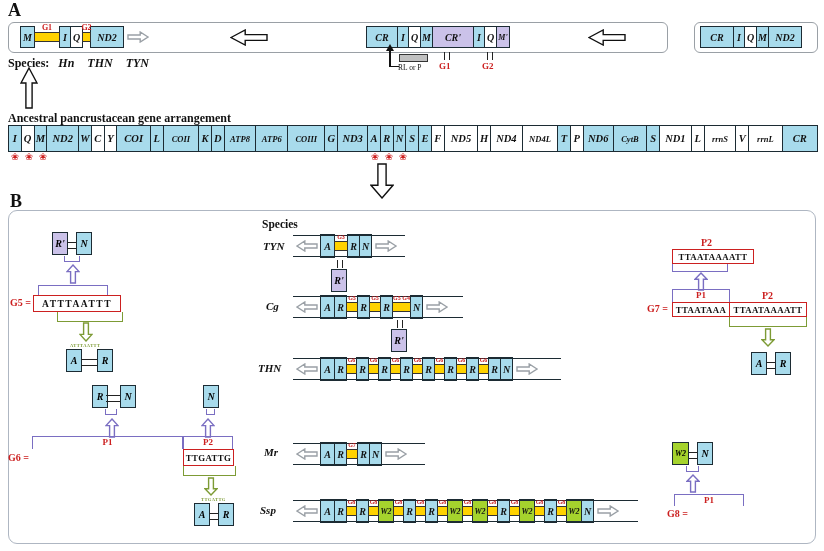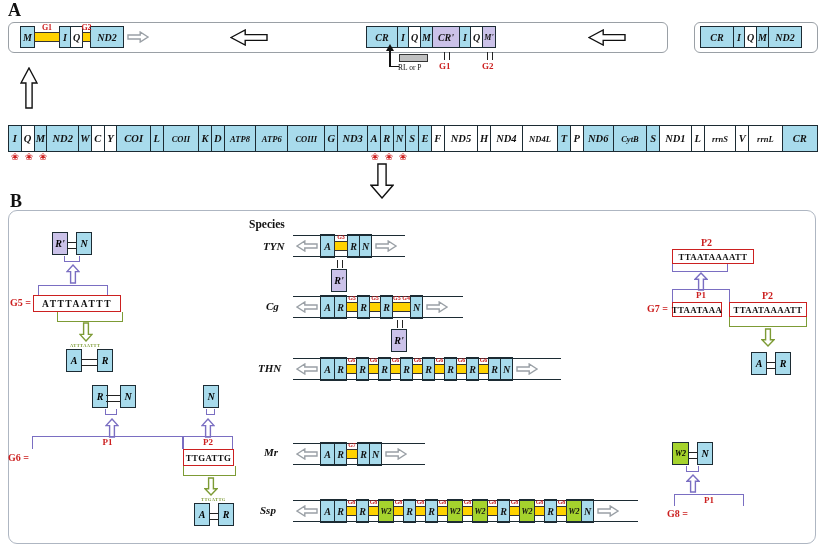--- a/index.html
+++ b/index.html
@@ -74,21 +74,21 @@
       </svg>
     </div>
   <div class="arr" style="left:230px;top:29px"><svg width="38" height="17" viewBox="0 0 38 17">
         <polygon points="1,8.5 15.2,1 15.2,5.6 37,5.6 37,11.4 15.2,11.4 15.2,16" fill="#fff" stroke="#111" stroke-width="1.4"></polygon>
       </svg></div>
   <div class="strip stripA" style="left:366px;top:26px">
       <div class="gene c-b" style="width: 32px;">CR</div>
       <div class="gene c-b" style="width: 12px;">I</div>
       <div class="gene c-w" style="width: 13px;">Q</div>
       <div class="gene c-b" style="width: 13px;">M</div>
-      <div class="gene c-p" style="width: 28px;">CR'</div>
+      <div class="gene c-p" style="width: 42px;">CR'</div>
       <div class="gene c-b" style="width: 12px;">I</div>
       <div class="gene c-w" style="width: 13px;">Q</div>
       <div class="gene c-p" style="width: 14px; font-size: 8px;">M'</div>
     </div>
   <div class="arr" style="left:588px;top:29px"><svg width="38" height="17" viewBox="0 0 38 17">
         <polygon points="1,8.5 15.2,1 15.2,5.6 37,5.6 37,11.4 15.2,11.4 15.2,16" fill="#fff" stroke="#111" stroke-width="1.4"></polygon>
       </svg></div>
   <div class="strip stripA" style="left:700px;top:26px">
       <div class="gene c-b" style="width: 34px;">CR</div>
       <div class="gene c-b" style="width: 12px;">I</div>
@@ -101,25 +101,32 @@
   <div class="abs" style="left:389.3px;top:50px;width:1.4px;height:17px;background:#111"></div>
   <div class="abs" style="left:389.3px;top:66px;width:10px;height:1.4px;background:#111"></div>
   <div class="abs" style="left:399px;top:54px;width:29px;height:8px;background:#c0c0c0;border:1px solid #333;box-sizing:border-box"></div>
   <div class="plain" style="left:398px;top:63px;font:7.5px 'Liberation Serif',serif">RL or P</div>
 
   <div class="vlink" style="left:444px;top:52px"></div>
   <div class="rlab s9" style="left:439px;top:61px">G1</div>
   <div class="vlink" style="left:487px;top:52px"></div>
   <div class="rlab s9" style="left:482px;top:61px">G2</div>
 
+  <div class="title" style="left:8px;top:56px">
+    <span>Species:</span>
+    <span style="font-style:italic;margin-left:6px">Hn</span>
+    <span style="font-style:italic;margin-left:10px">THN</span>
+    <span style="font-style:italic;margin-left:10px">TYN</span>
+  </div>
 
   <div class="arr" style="left:20px;top:67px"><svg width="18" height="42" viewBox="0 0 18 42">
         <polygon points="9,1 17,16 12.1,16 12.1,41 5.9,41 5.9,16 1,16" fill="#fff" stroke="#111" stroke-width="1.4"></polygon>
       </svg></div>
 
+  <div class="title" style="left:8px;top:111px">Ancestral pancrustacean gene arrangement</div>
   <div id="ancestral" class="strip" style="left:8px;top:125px;width:810px;height:27px">
       <div class="gene c-b" style="flex: 13 1 0px;">I</div>
       <div class="gene c-w" style="flex: 13 1 0px;">Q</div>
       <div class="gene c-b" style="flex: 13 1 0px;">M</div>
       <div class="gene c-b" style="flex: 34 1 0px;">ND2</div>
       <div class="gene c-b" style="flex: 13 1 0px;">W</div>
       <div class="gene c-w" style="flex: 13 1 0px;">C</div>
       <div class="gene c-w" style="flex: 13 1 0px;">Y</div>
       <div class="gene c-b" style="flex: 36 1 0px;">COI</div>
       <div class="gene c-b" style="flex: 13 1 0px;">L</div>
@@ -180,21 +187,21 @@
   <div class="seq" style="left:33px;top:295px;width:88px;height:17px">ATTTAATTT</div>
   <div class="brkU green" style="left:57px;top:312px;width:66px;height:10px"></div>
   <div class="arr" style="left:79px;top:322px"><svg width="14" height="20" viewBox="0 0 14 20">
         <polygon points="7,19 13,12.4 9.4,12.4 9.4,1 4.6,1 4.6,12.4 1,12.4" fill="#fff" stroke="#7d9b35" stroke-width="1.4"></polygon>
       </svg></div>
   <div class="tiny" style="left:70px;top:343px">ATTTAATTT</div>
   <div class="pbox c-b" style="left:66px;top:349px">A</div>
   <div class="dlink" style="left:81px;top:359px;width:17px"></div>
   <div class="pbox c-b" style="left:97px;top:349px">R</div>
 
-  <div class="title" style="left:249px;top:218px;font-size:11.5px">Species</div>
+  <div class="title" style="left:262px;top:218px;font-size:11.5px">Species</div>
 
   <div class="spname" style="left:263px;top:240px">TYN</div>
   <div class="strip track" style="left:293px;top:235px;width:112px">
       <svg width="22" height="12" viewBox="0 0 22 12" class="sarr">
         <polygon points="1,6 8.8,1 8.8,4 21,4 21,8 8.8,8 8.8,11" fill="#fff" stroke="#9aa0a6" stroke-width="1.4"></polygon>
       </svg>
       <div class="gene c-b" style="width: 15px;">A</div>
       <div class="spacer" style="width: 14px;">
         <span class="slab">G3</span>
       </div>
@@ -371,21 +378,21 @@
 
   <div class="rlab" style="left:701px;top:237px">P2</div>
   <div class="seq sm" style="left:672px;top:249px;width:82px;height:15px">TTAATAAAATT</div>
   <div class="brkU" style="left:672px;top:264px;width:56px;height:8px"></div>
   <div class="arr" style="left:694px;top:272px"><svg width="14" height="19" viewBox="0 0 14 19">
         <polygon points="7,1 13,7.2 9.4,7.2 9.4,18 4.6,18 4.6,7.2 1,7.2" fill="#fff" stroke="#7a6ec2" stroke-width="1.4"></polygon>
       </svg></div>
   <div class="brkN" style="left:672px;top:289px;width:58px;height:13px">P1</div>
   <div class="rlab" style="left:762px;top:290px">P2</div>
   <div class="rlab" style="left:647px;top:303px">G7 =</div>
-  <div class="seq sm" style="left:672px;top:302px;width:50px;height:15px">TTAATAAA</div>
+  <div class="seq sm" style="left:672px;top:302px;width:58px;height:15px">TTAATAAA</div>
   <div class="seq sm" style="left:729px;top:302px;width:78px;height:15px">TTAATAAAATT</div>
   <div class="brkU green" style="left:729px;top:317px;width:78px;height:10px"></div>
   <div class="arr" style="left:761px;top:328px"><svg width="14" height="19" viewBox="0 0 14 19">
         <polygon points="7,18 13,11.8 9.4,11.8 9.4,1 4.6,1 4.6,11.8 1,11.8" fill="#fff" stroke="#7d9b35" stroke-width="1.4"></polygon>
       </svg></div>
   <div class="pbox c-b" style="left:751px;top:352px">A</div>
   <div class="dlink" style="left:766px;top:362px;width:10px"></div>
   <div class="pbox c-b" style="left:775px;top:352px">R</div>
 
   <div class="pbox c-g" style="left:672px;top:442px;width:17px;font-size:8px">W2</div>

